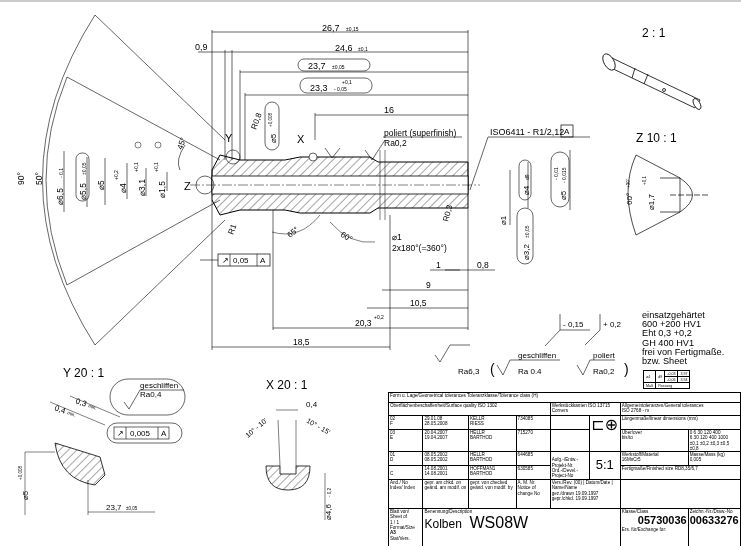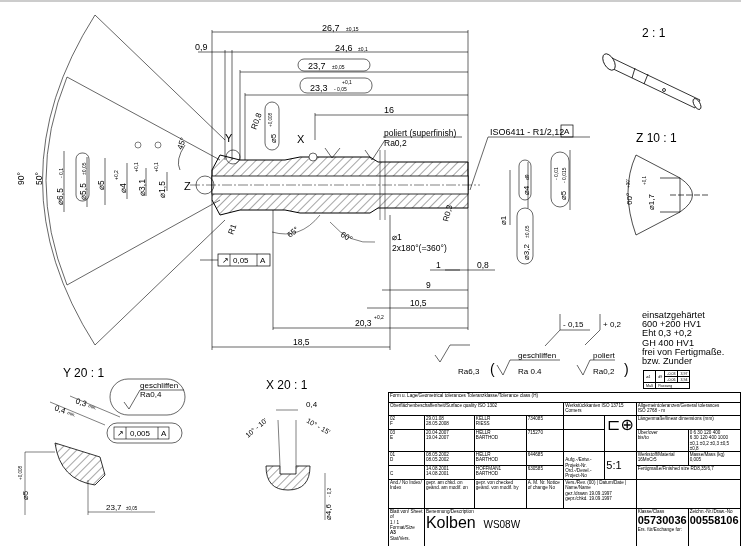--- a/index.html
+++ b/index.html
@@ -267,21 +267,21 @@
   <text x="331" y="520" font-size="8" transform="rotate(-90 331 520)">⌀4,6</text>
   <text x="331" y="497" font-size="4.5" transform="rotate(-90 331 497)">- 0,2</text>
 </svg>
 
 <div class="notes">
   <div>einsatzgehärtet</div>
   <div>600 +200 HV1</div>
   <div>Eht 0,3 +0,2</div>
   <div>GH 400 HV1</div>
   <div>frei von Fertigmaße.</div>
-  <div>bzw. Zunder</div>
+  <div>bzw. Sheet</div>
 </div>
 
 <table class="mini">
   <tbody>
         <tr>
     <td rowspan="2">⌀4</td>
     <td rowspan="2">d9</td>
     <td>-0,03</td>
     <td>3,97</td>
   </tr>
@@ -324,41 +324,41 @@
       <td></td>
       <td><span>Über/over</span><br><span>bis/to</span></td>
       <td><span>0</span> <span>6</span> <span>30</span> <span>120</span> <span>400</span><br><span>6</span> <span>30</span> <span>120</span> <span>400</span> <span>1000</span><br><span>±0,1</span> <span>±0,2</span> <span>±0,3</span> <span>±0,5</span> <span>±0,8</span></td>
     </tr>
     <tr>
       <td style="height:13px;"><span>01</span><br><span>D</span></td>
       <td><span>08.05.2002</span><br><span>08.05.2002</span></td>
       <td><span>HELLR</span><br><span>BARTHOD</span></td>
       <td>644685</td>
       <td rowspan="2"><br><span>Aufg.-/Entw.-Projekt-Nr.</span><br><span>Ord.-/Devel.-Project-No</span></td>
-      <td rowspan="2" style="font-size:11px;text-align:left;vertical-align:middle;">5:1</td>
+      <td rowspan="2" style="font-size:13px;text-align:center;vertical-align:middle;">5:1</td>
       <td><span>Werkstoff/Material</span><br><span>16MnCr5</span></td>
       <td><span>Masse/Mass (kg)</span><br><span>0,005</span></td>
     </tr>
     <tr>
       <td style="height:13px;"><span></span><br><span>C</span></td>
       <td><span>14.08.2001</span><br><span>14.08.2001</span></td>
       <td><span>HOFFMAN1</span><br><span>BARTHOD</span></td>
       <td>630585</td>
       <td colspan="2">Fertigmaße/Finished size  RD8,35/6,7</td>
     </tr>
     <tr>
       <td style="height:28px;">Änd./ No Index/ Index</td>
       <td>gepr. am chkd. on geänd. am modif. on</td>
       <td>gepr. von checked geänd. von modif. by</td>
       <td>Ä. M. Nr. Notice of change No</td>
       <td colspan="2"><span>Vers./Rev.  (00)</span> | <span>Datum/Date</span> | <span>Name/Name</span><br><span>gez./drawn</span> <span>19.09.1997</span><br><span>gepr./chkd.</span> <span>19.09.1997</span></td>
       <td colspan="2"></td>
     </tr>
     <tr>
       <td style="height:40px;"><span>Blatt von/ Sheet of</span><br><span>1 / 1</span><br><span>Format/Size</span><br><b>A3</b><br><span>Stat/Vers.</span></td>
-      <td colspan="5"><span>Benennung/Description</span><br><span style="font-size:16px;">Kolben</span> &nbsp;&nbsp;&nbsp;&nbsp; <span style="font-size:10px;">WS08W</span></td>
-      <td><span>Klasse/Class</span><br><b style="font-size:11px;">05730036</b><br><span>Ers. für/Exchange for:</span></td>
-      <td><span>Zeichn.-Nr./Draw.-No</span><br><b style="font-size:11px;">00558106</b></td>
+      <td colspan="5"><span>Benennung/Description</span><br><span style="font-size:12px;">Kolben</span> &nbsp;&nbsp;&nbsp;&nbsp; <span style="font-size:16px;">WS08W</span></td>
+      <td><span>Klasse/Class</span><br><b style="font-size:11px;margin-left:16px;">05730036</b><br><span>Ers. für/Exchange for:</span></td>
+      <td><span>Zeichn.-Nr./Draw.-No</span><br><b style="font-size:11px;">00633276</b></td>
     </tr>
   </tbody>
       </table>
 </div>
 </div>
 
 </body></html>

